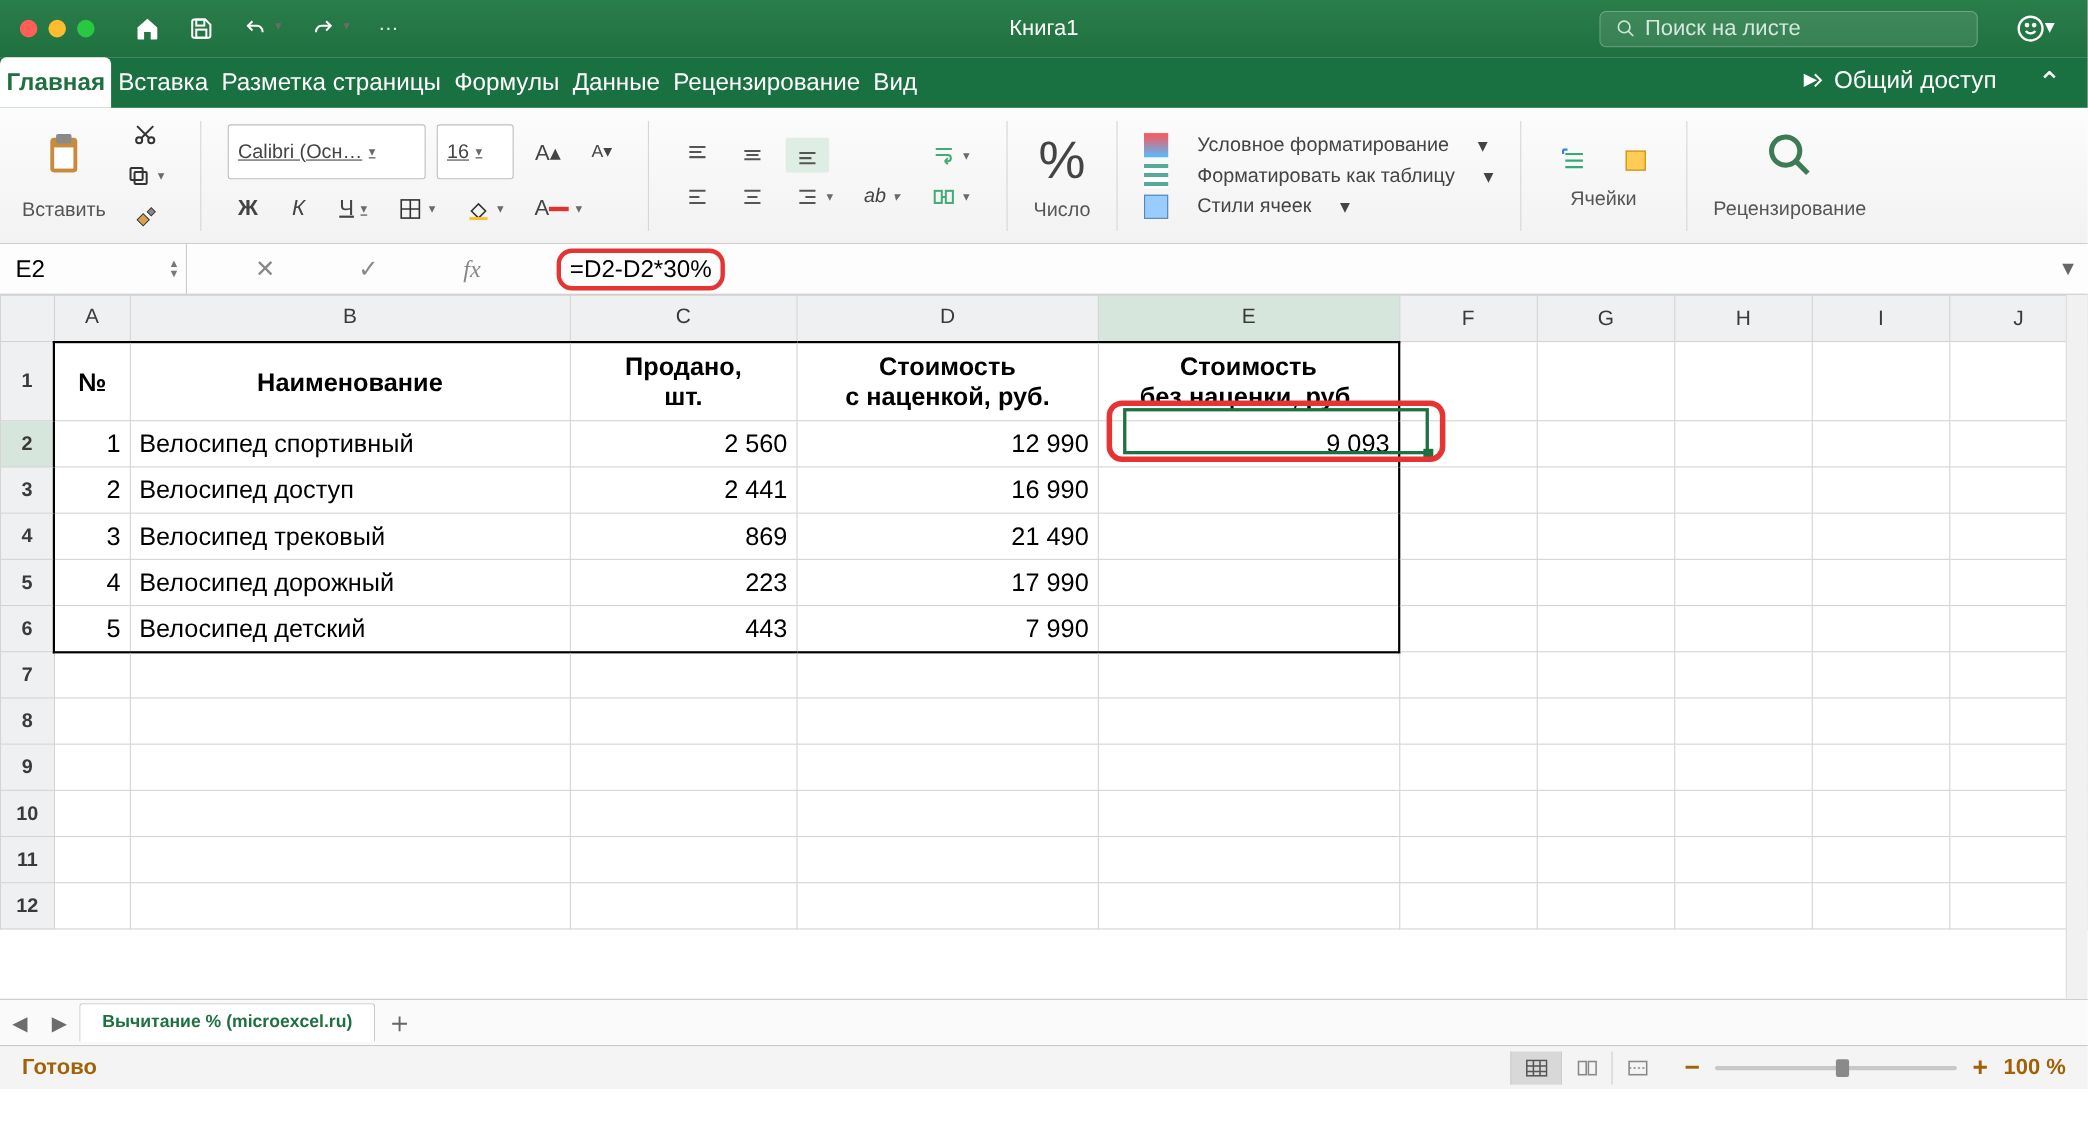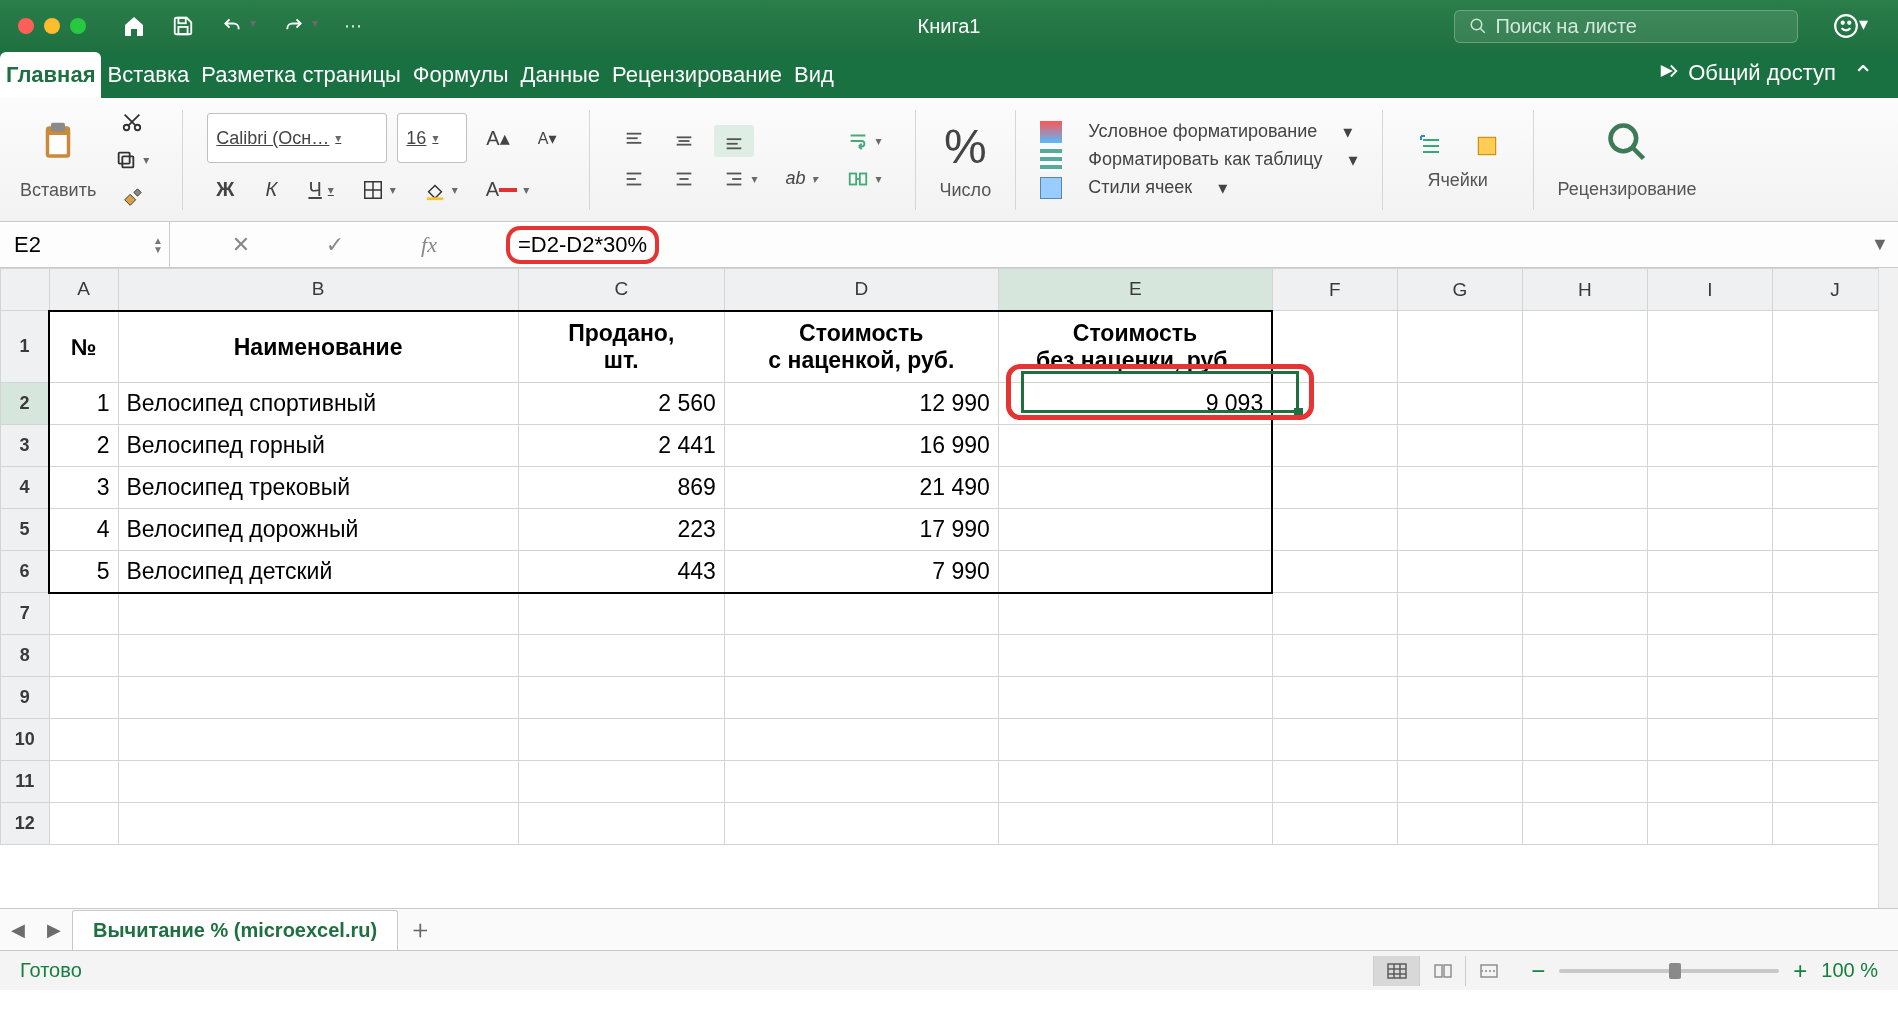--- a/index.html
+++ b/index.html
@@ -13,21 +13,21 @@
 .qat { display:flex; gap:26px; margin-left:36px; align-items:center;}
 .wbname { position:absolute; left:50%; transform:translateX(-50%); font-size:20px; font-weight:500; }
 .search-pill { position:absolute; right:100px; display:flex; align-items:center; gap:8px; background:rgba(255,255,255,.10); border:1px solid rgba(255,255,255,.25); border-radius:6px; padding:4px 160px 4px 14px; color:#d5e8dd; font-size:20px;}
 .smile { position:absolute; right:30px; }
 .ico { display:inline-flex; vertical-align:middle; }
 
 
 .ribtabs { height:46px; background:#197041; display:flex; align-items:flex-end; color:#fff; position:relative;}
 .ribtabs .tab { padding:10px 6px; font-size:22px; cursor:pointer;}
 .ribtabs .tab.active { background:#fff; color:#1f7040; border-radius:6px 6px 0 0; font-weight:600;}
-.share { position:absolute; right:62px; top:8px; font-size:22px; display:flex; align-items:flex-start; gap:8px;}
+.share { position:absolute; right:83px; top:8px; font-size:22px; display:flex; align-items:center; gap:8px;}
 .collapse-rib { position:absolute; right:24px; top:8px; font-size:26px;}
 
 
 .ribbon { height:124px; background:linear-gradient(#fcfcfc,#f2f2f2); border-bottom:1px solid #c9c9c9; display:flex; align-items:center; padding:6px 20px; gap:24px; color:#444;}
 .grp { display:flex; flex-direction:column; align-items:center; gap:6px; }
 .grp .lbl { font-size:18px; color:#555;}
 .sep { width:1px; height:100px; background:#d6d6d6;}
 .rowbtns { display:flex; gap:10px; align-items:center;}
 .btn { display:inline-flex; align-items:center; justify-content:center; border:1px solid transparent; padding:4px 8px; border-radius:3px; cursor:pointer; min-width:36px; min-height:32px;}
 .fontbox, .sizebox { border:1px solid #bfbfbf; background:#fff; height:50px; display:flex; align-items:center; padding:12px 8px; border-radius:3px;text-decoration:underline;}
@@ -69,23 +69,23 @@
 .selE-handle{position:absolute;width:9px;height:9px;background:#1f7040;}
 .red-ring{position:absolute;border:5px solid #e53434;border-radius:14px;pointer-events:none;}
 
 
 .cA{width:70px;} .cB{width:410px;} .cC{width:210px;} .cD{width:280px;} .cE{width:280px;}
 .cRest{width:130px;}
 
 
 .sheetTabs{height:42px;border-top:1px solid #c9c9c9;display:flex;align-items:center;background:#fafafa;}
 .navarrow{width:36px;text-align:center;color:#6c6c6c;font-size:18px;cursor:pointer;}
-.stab{padding:8px 20px;border:1px solid #c9c9c9;border-bottom:none;background:#fff;color:#1f7040;font-weight:700;font-size:20px;border-radius:3px 3px 0 0;}
+.stab{padding:8px 20px;border:1px solid #c9c9c9;border-bottom:none;background:#fff;color:#1f7040;font-weight:700;font-size:16px;border-radius:3px 3px 0 0;}
 .addtab{width:44px;text-align:center;font-size:26px;color:#666;cursor:pointer;}
-.status{height:40px;background:#f4f4f4;border-top:1px solid #c9c9c9;display:flex;align-items:center;padding:0 20px;font-size:20px;color:#15803d;}
+.status{height:40px;background:#f4f4f4;border-top:1px solid #c9c9c9;display:flex;align-items:center;padding:0 20px;font-size:20px;color:#a16207;font-weight:bold;}
 .status .views{margin-left:auto;display:flex;gap:0;}
 .viewbtn{width:46px;height:30px;display:flex;align-items:center;justify-content:center;border-left:1px solid #ccc;cursor:pointer;}
 .viewbtn.active{background:#d8d8d8;}
 .zoom{display:flex;align-items:center;gap:14px;margin-left:20px;}
 .zslider{width:220px;height:4px;background:#c8c8c8;position:relative;border-radius:2px;}
 .zslider .thumb{position:absolute;left:50%;top:-6px;width:12px;height:16px;background:#8a8a8a;border-radius:2px;}
 .scrollbar-v{position:absolute;right:0;top:0;width:20px;bottom:0;background:#f1f1f1;border-left:1px solid #ddd;}
 </style>
 </head>
 <body>
@@ -413,21 +413,21 @@
       <td class="num selE databorder-right" id="cellE2">9 093</td>
       <td></td>
           <td></td>
           <td></td>
           <td></td>
           <td></td>
     </tr>
     <tr>
       <th class="rowhdr">3</th>
       <td class="num databorder-left">2</td>
-      <td>Велосипед горный</td>
+      <td>Велосипед доступ</td>
       <td class="num">2 441</td>
       <td class="num">16 990</td>
       <td class="num databorder-right"></td>
       <td></td>
           <td></td>
           <td></td>
           <td></td>
           <td></td>
     </tr>
     <tr>

